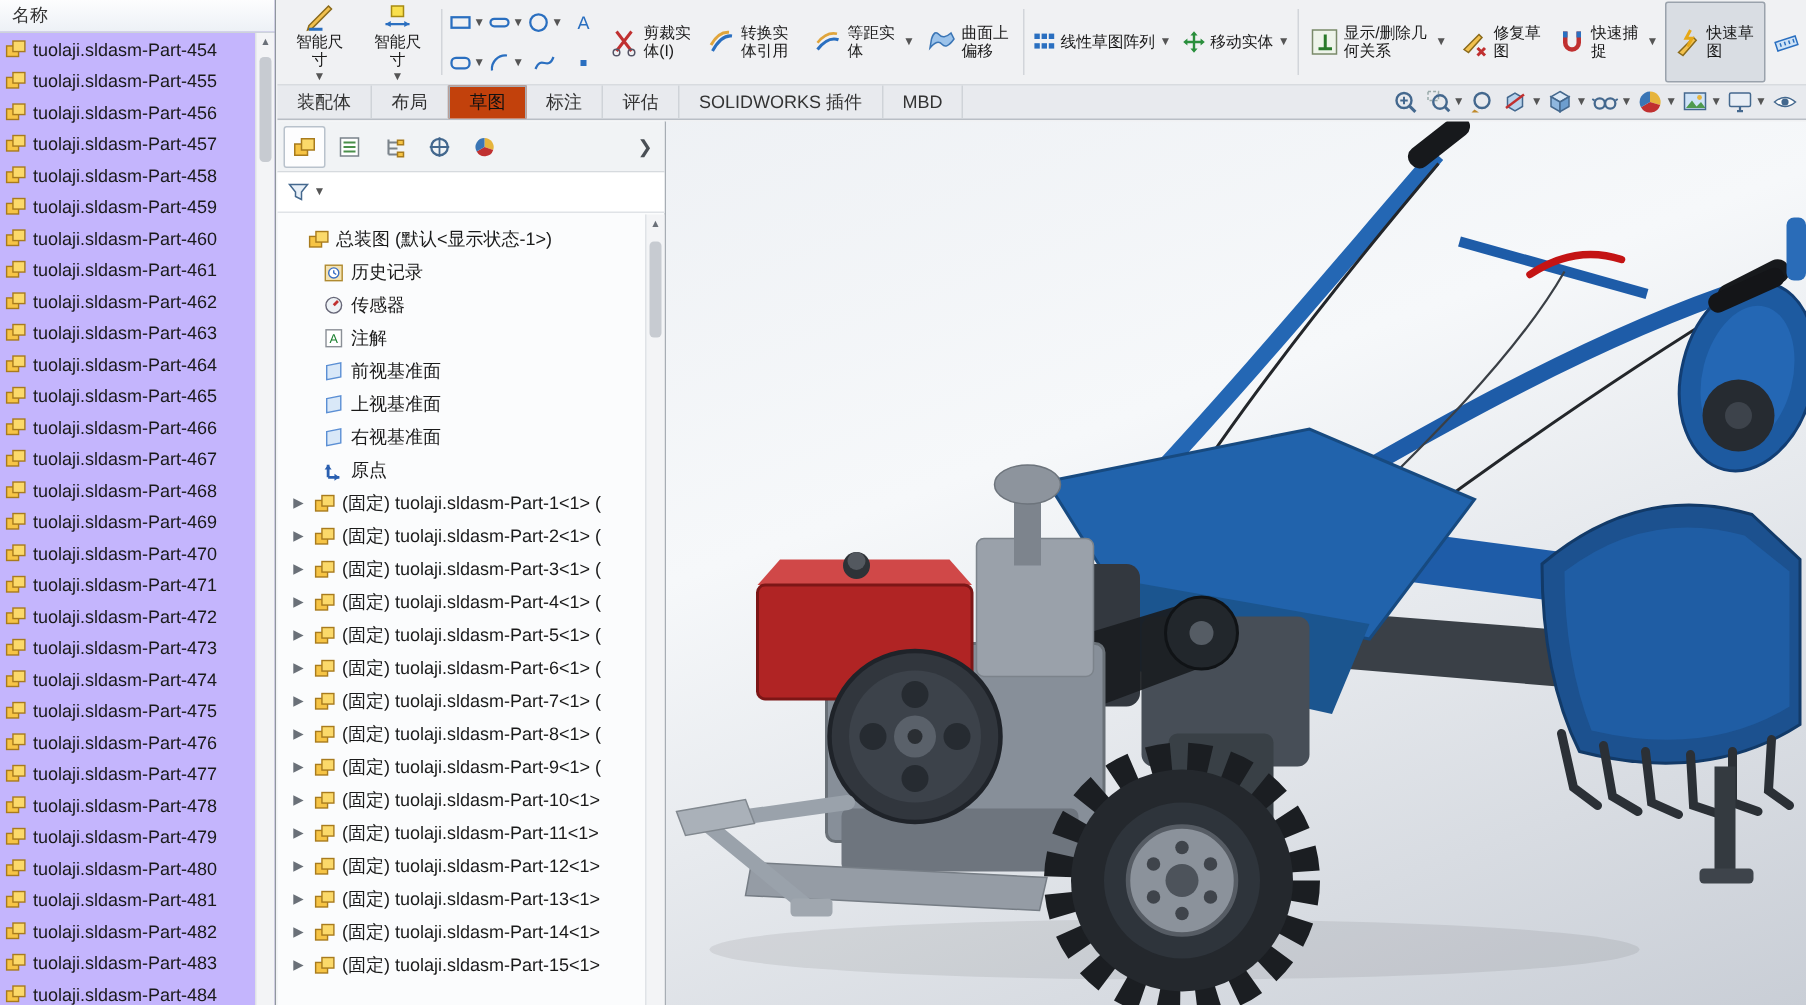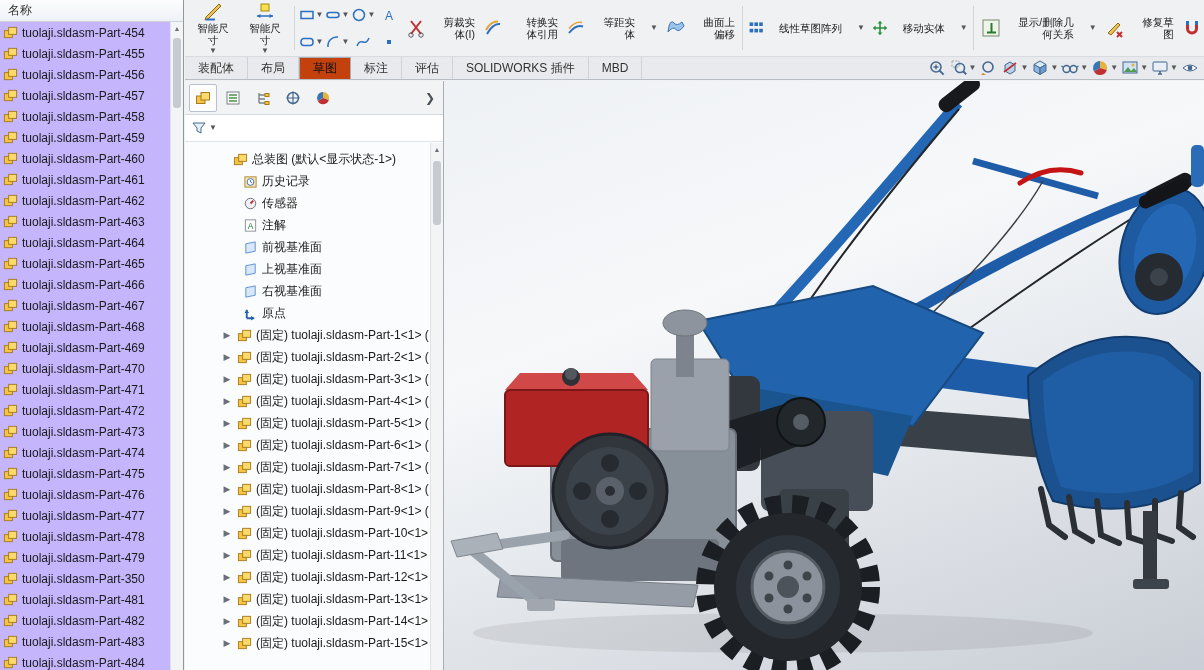--- a/index.html
+++ b/index.html
@@ -19,21 +19,21 @@
   .vscroll .arr{height:13px;display:flex;align-items:center;justify-content:center;font-size:7px;color:#6a7078;}
   .vscroll .thumb{position:absolute;left:2px;right:2px;background:#c7cbd1;border-radius:3px;}
 
   
   .main{position:absolute;left:185px;top:0;right:0;height:670px;}
   .ribbon{height:56px;background:#f0f1f3;display:flex;align-items:stretch;padding:1px 2px;overflow:hidden;}
   .rb-sep{width:1px;background:#d2d5da;margin:5px 3px;flex:0 0 auto;}
   .rb-big{width:52px;flex:0 0 auto;display:flex;flex-direction:column;align-items:center;justify-content:center;
     gap:1px;text-align:center;font-size:10.5px;line-height:12px;border-radius:2px;}
   .rb-big .rb-label{width:40px;}
-  .rb-h{flex:0 0 auto;display:flex;align-items:center;gap:15px;padding:0 4px;font-size:10.5px;line-height:12px;border-radius:2px;text-align:right;}
+  .rb-h{flex:0 0 auto;display:flex;align-items:center;gap:3px;padding:0 4px;font-size:10.5px;line-height:12px;border-radius:2px;}
   .rb-h .rb-label{display:inline-block;}
   .icon20{width:20px;height:20px;flex:0 0 auto;}
   .icon16{width:16px;height:16px;flex:0 0 auto;}
   .caret{font-size:8px;color:#555;line-height:8px;}
   .pressed{background:#d9dde3;border:1px solid #9aa2ac;}
   .shape-grid{display:grid;grid-template-columns:repeat(4,26px);grid-template-rows:27px 27px;align-content:center;flex:0 0 auto;}
   .sg{display:flex;align-items:center;justify-content:center;gap:1px;}
   .stack2{display:flex;justify-content:center;gap:3px;flex:0 0 auto;}
   .stack2 .rb-h{padding:0 2px;}
 
@@ -52,21 +52,21 @@
   .model-svg{position:absolute;right:0;top:0;width:761px;height:589px;}
 
   
   .feature-panel{position:absolute;left:185px;top:81px;width:259px;bottom:0;background:#fbfcfd;
     border-right:1px solid #a7adb4;z-index:5;}
   .fm-tabs{height:34px;background:#f1f3f5;border-bottom:1px solid #d6dade;display:flex;align-items:center;padding:0 4px;gap:2px;}
   .fm-tab{width:28px;height:28px;display:flex;align-items:center;justify-content:center;border-radius:2px;}
   .fm-tab.active{background:#fdfdfe;border:1px solid #b9c2cc;}
   .fm-expand{margin-left:auto;color:#4a4f55;font-size:12px;padding:0 4px;}
   .fm-filter{height:27px;border-bottom:1px solid #e0e3e7;display:flex;align-items:center;padding:0 6px;gap:2px;background:#fff;}
-  .tree{padding-top:6px;margin-left:28px;}
+  .tree{padding-top:6px;}
   .t-row{display:flex;align-items:center;height:22px;white-space:nowrap;overflow:hidden;gap:4px;}
   .t-root{padding-left:20px;}
   .t-item{padding-left:30px;}
   .t-part{padding-left:8px;}
   .t-arrow{width:12px;color:#6a7078;font-size:9px;flex:0 0 auto;text-align:center;}
   .fm-scroll{position:absolute;top:62px;right:0;bottom:0;width:13px;background:#f3f4f6;border-left:1px solid #e0e3e7;}
 </style>
 </head>
 <body>
 
@@ -286,21 +286,21 @@
           <svg class="icon15">
             <use href="#sw-asm"></use>
           </svg>
           <span>tuolaji.sldasm-Part-479</span>
         </div>
 
         <div class="fp-row">
           <svg class="icon15">
             <use href="#sw-asm"></use>
           </svg>
-          <span>tuolaji.sldasm-Part-350</span>
+          <span>tuolaji.sldasm-Part-480</span>
         </div>
 
         <div class="fp-row">
           <svg class="icon15">
             <use href="#sw-asm"></use>
           </svg>
           <span>tuolaji.sldasm-Part-481</span>
         </div>
 
         <div class="fp-row">

